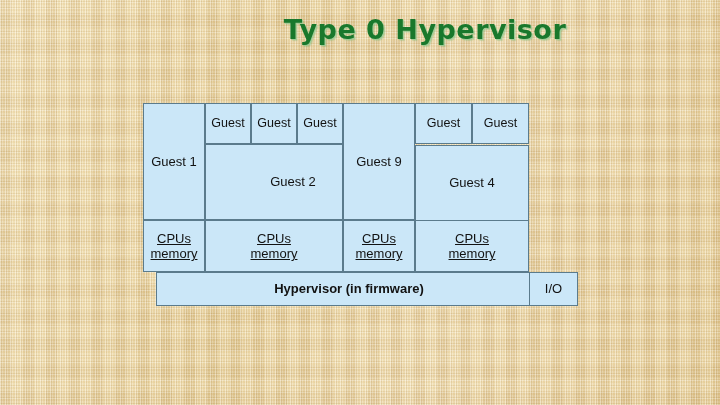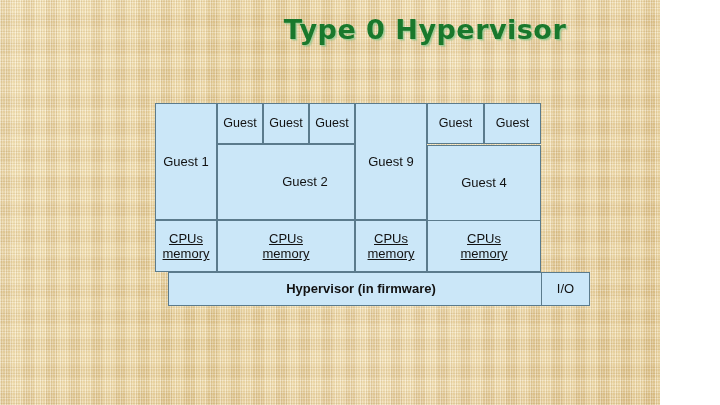--- a/index.html
+++ b/index.html
@@ -9,21 +9,21 @@
   }
   body {
     width: 720px;
     height: 405px;
     overflow: hidden;
     font-family: "Liberation Sans", sans-serif;
   }
 
   #slide {
     position: relative;
-    width: 660px;
+    width: 720px;
     height: 405px;
     background-color: #ecd6a4;
     background-image:
       repeating-linear-gradient(90deg,
         rgba(255,255,255,0.30) 0px,
         rgba(255,255,255,0.30) 1px,
         rgba(168,130,68,0.16) 1px,
         rgba(168,130,68,0.16) 2px,
         rgba(255,255,255,0.12) 2px,
         rgba(255,255,255,0.12) 3px,
@@ -83,21 +83,20 @@
     border: 1px solid #5b7b8c;
     box-sizing: border-box;
     display: flex;
     align-items: center;
     justify-content: center;
     text-align: center;
     font-family: "Liberation Sans", sans-serif;
     font-size: 13px;
     color: #121212;
     line-height: 1.18;
-    margin-left: 12px;
   }
   .cell.small   { font-size: 12.5px; }
   .cell.twoline { white-space: pre-line; text-decoration: underline; }
 
   
   #g2a { left: 62px;  top: 0px;  width: 46px;  height: 41px; }
   #g2b { left: 108px; top: 0px;  width: 46px;  height: 41px; }
   #g2c { left: 154px; top: 0px;  width: 46px;  height: 41px; }
   #g4a { left: 272px; top: 0px;  width: 57px;  height: 41px; }
   #g4b { left: 329px; top: 0px;  width: 57px;  height: 41px; }

